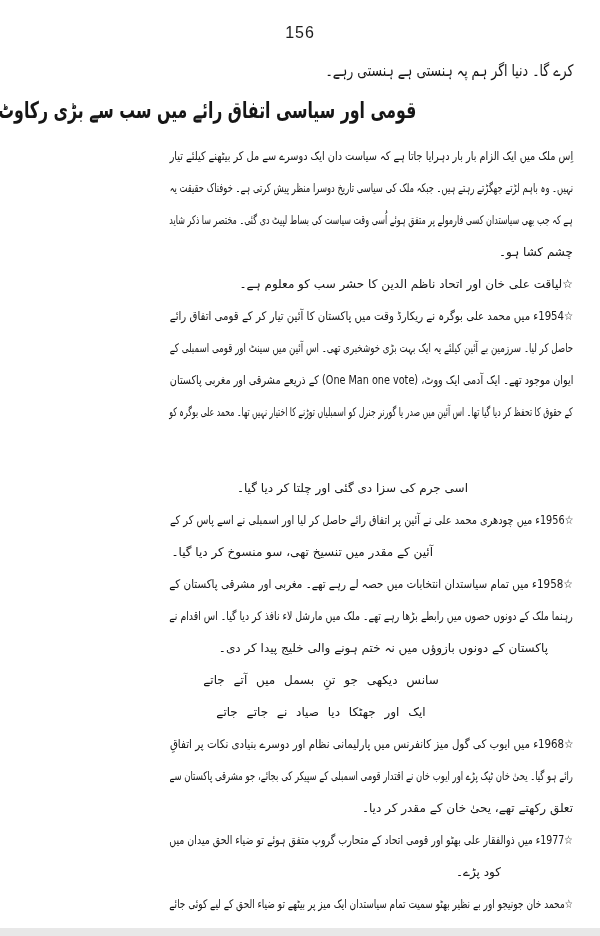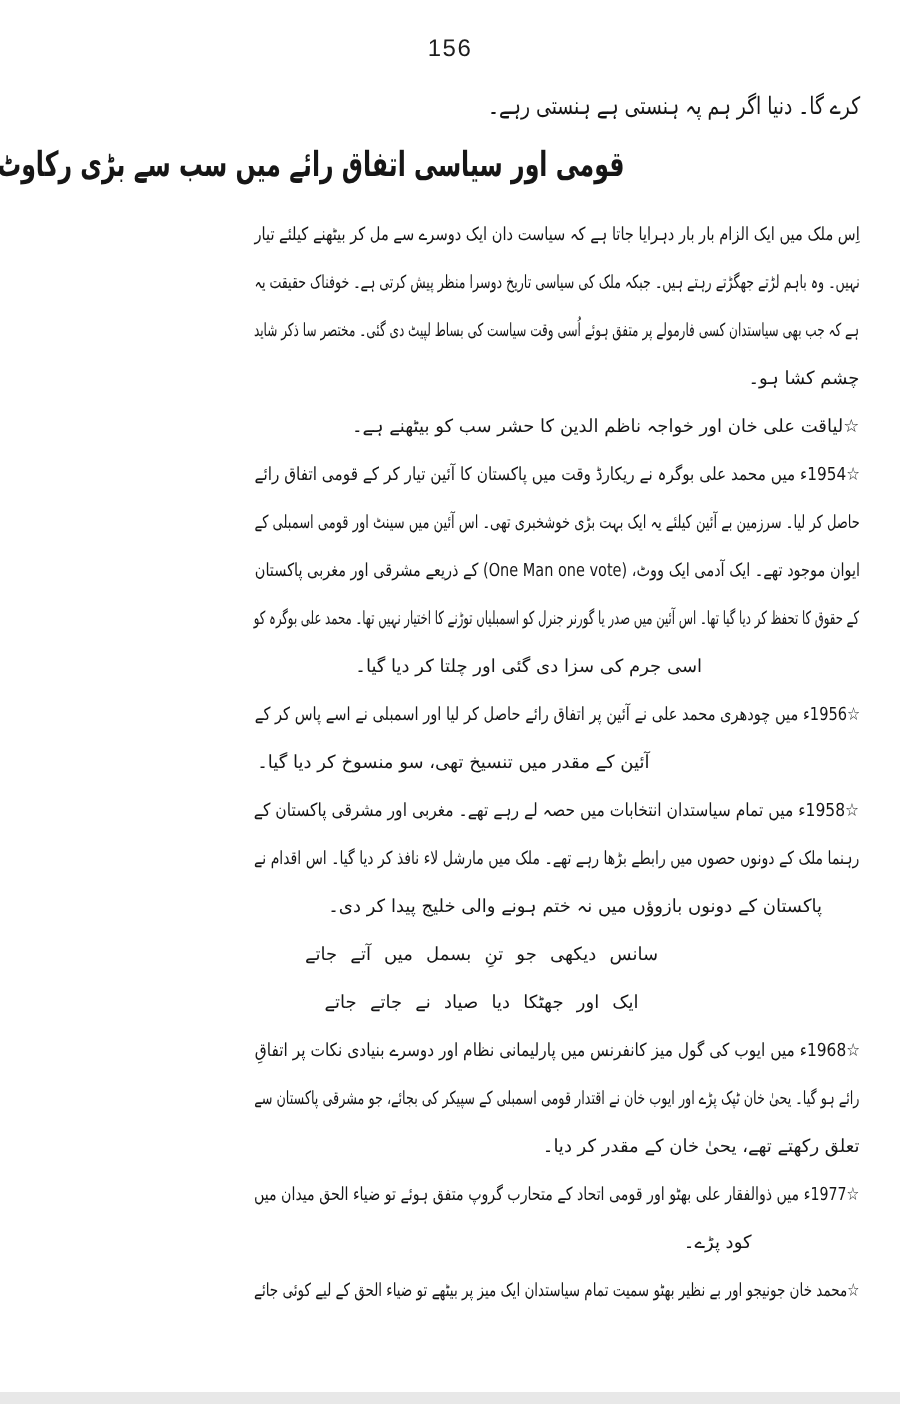--- a/index.html
+++ b/index.html
@@ -29,21 +29,21 @@
     direction:rtl;text-align:right;
     font-size:12px;height:32px;line-height:32px;
   }
   .line span,.carryover span,.heading span{
     display:inline-block;white-space:nowrap;transform-origin:100% 50%;
   }
   .heading span{transform-origin:50% 50%;}
   .line.center{text-align:center;padding-left:34px;word-spacing:5px;}
   .line.center span{transform-origin:50% 50%;}
   .line.end-pad-sm{padding-right:25px;}
-  .line.end-pad-md{padding-right:105px;}
+  .line.end-pad-md{padding-right:105px;margin-top:44px;}
   .line.end-pad-md2{padding-right:72px;}
   .line.end-pad-lg{padding-right:140px;}
 </style>
 </head>
 <body>
 
 <div class="page">
   <div class="page-number">
     <span>156</span>
   </div>
@@ -54,21 +54,21 @@
 
   <div class="heading" dir="rtl" lang="ur">
     <span style="transform: scaleX(0.6846);">قومی اور سیاسی اتفاق رائے میں سب سے بڑی رکاوٹ</span>
   </div>
 
   <div class="body-lines">
       <div class="line fill" dir="rtl" lang="ur"><span style="transform: scaleX(0.8116);">اِس ملک میں ایک الزام بار بار دہرایا جاتا ہے کہ سیاست دان ایک دوسرے سے مل کر بیٹھنے کیلئے تیار</span></div>
       <div class="line fill" dir="rtl" lang="ur"><span style="transform: scaleX(0.6991);">نہیں۔ وہ باہم لڑتے جھگڑتے رہتے ہیں۔ جبکہ ملک کی سیاسی تاریخ دوسرا منظر پیش کرتی ہے۔ خوفناک حقیقت یہ</span></div>
       <div class="line fill" dir="rtl" lang="ur"><span style="transform: scaleX(0.6694);">ہے کہ جب بھی سیاستدان کسی فارمولے پر متفق ہوئے اُسی وقت سیاست کی بساط لپیٹ دی گئی۔ مختصر سا ذکر شاید</span></div>
       <div class="line end" dir="rtl" lang="ur"><span style="transform: scaleX(1);">چشم کشا ہو۔</span></div>
-      <div class="line end" dir="rtl" lang="ur"><span style="transform: scaleX(1);">☆لیاقت علی خان اور خواجہ ناظم الدین کا حشر سب کو بیٹھنے ہے۔</span></div>
+      <div class="line end" dir="rtl" lang="ur"><span style="transform: scaleX(1);">☆لیاقت علی خان اور اتحاد ناظم الدین کا حشر سب کو معلوم ہے۔</span></div>
       <div class="line fill" dir="rtl" lang="ur"><span style="transform: scaleX(0.8491);">☆1954ء میں محمد علی بوگرہ نے ریکارڈ وقت میں پاکستان کا آئین تیار کر کے قومی اتفاق رائے</span></div>
       <div class="line fill" dir="rtl" lang="ur"><span style="transform: scaleX(0.7228);">حاصل کر لیا۔ سرزمین بے آئین کیلئے یہ ایک بہت بڑی خوشخبری تھی۔ اس آئین میں سینٹ اور قومی اسمبلی کے</span></div>
       <div class="line fill" dir="rtl" lang="ur"><span style="transform: scaleX(0.8048);">ایوان موجود تھے۔ ایک آدمی ایک ووٹ، (One Man one vote) کے ذریعے مشرقی اور مغربی پاکستان</span></div>
       <div class="line fill" dir="rtl" lang="ur"><span style="transform: scaleX(0.648);">کے حقوق کا تحفظ کر دیا گیا تھا۔ اس آئین میں صدر یا گورنر جنرل کو اسمبلیاں توڑنے کا اختیار نہیں تھا۔ محمد علی بوگرہ کو</span></div>
       <div class="line end end-pad-md" dir="rtl" lang="ur"><span style="transform: scaleX(1);">اسی جرم کی سزا دی گئی اور چلتا کر دیا گیا۔</span></div>
       <div class="line fill" dir="rtl" lang="ur"><span style="transform: scaleX(0.8112);">☆1956ء میں چودھری محمد علی نے آئین پر اتفاق رائے حاصل کر لیا اور اسمبلی نے اسے پاس کر کے</span></div>
       <div class="line end end-pad-lg" dir="rtl" lang="ur"><span style="transform: scaleX(1);">آئین کے مقدر میں تنسیخ تھی، سو منسوخ کر دیا گیا۔</span></div>
       <div class="line fill" dir="rtl" lang="ur"><span style="transform: scaleX(0.8646);">☆1958ء میں تمام سیاستدان انتخابات میں حصہ لے رہے تھے۔ مغربی اور مشرقی پاکستان کے</span></div>
       <div class="line fill" dir="rtl" lang="ur"><span style="transform: scaleX(0.7807);">رہنما ملک کے دونوں حصوں میں رابطے بڑھا رہے تھے۔ ملک میں مارشل لاء نافذ کر دیا گیا۔ اس اقدام نے</span></div>
       <div class="line end end-pad-sm" dir="rtl" lang="ur"><span style="transform: scaleX(1);">پاکستان کے دونوں بازوؤں میں نہ ختم ہونے والی خلیج پیدا کر دی۔</span></div>

